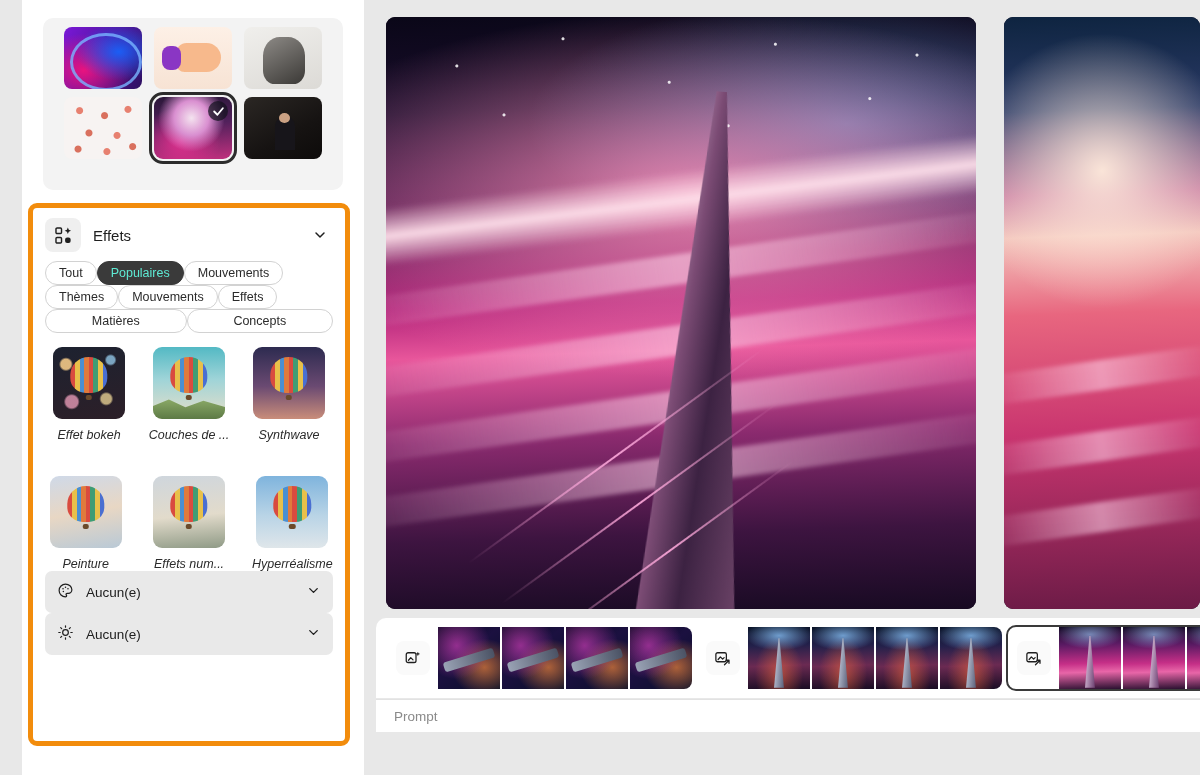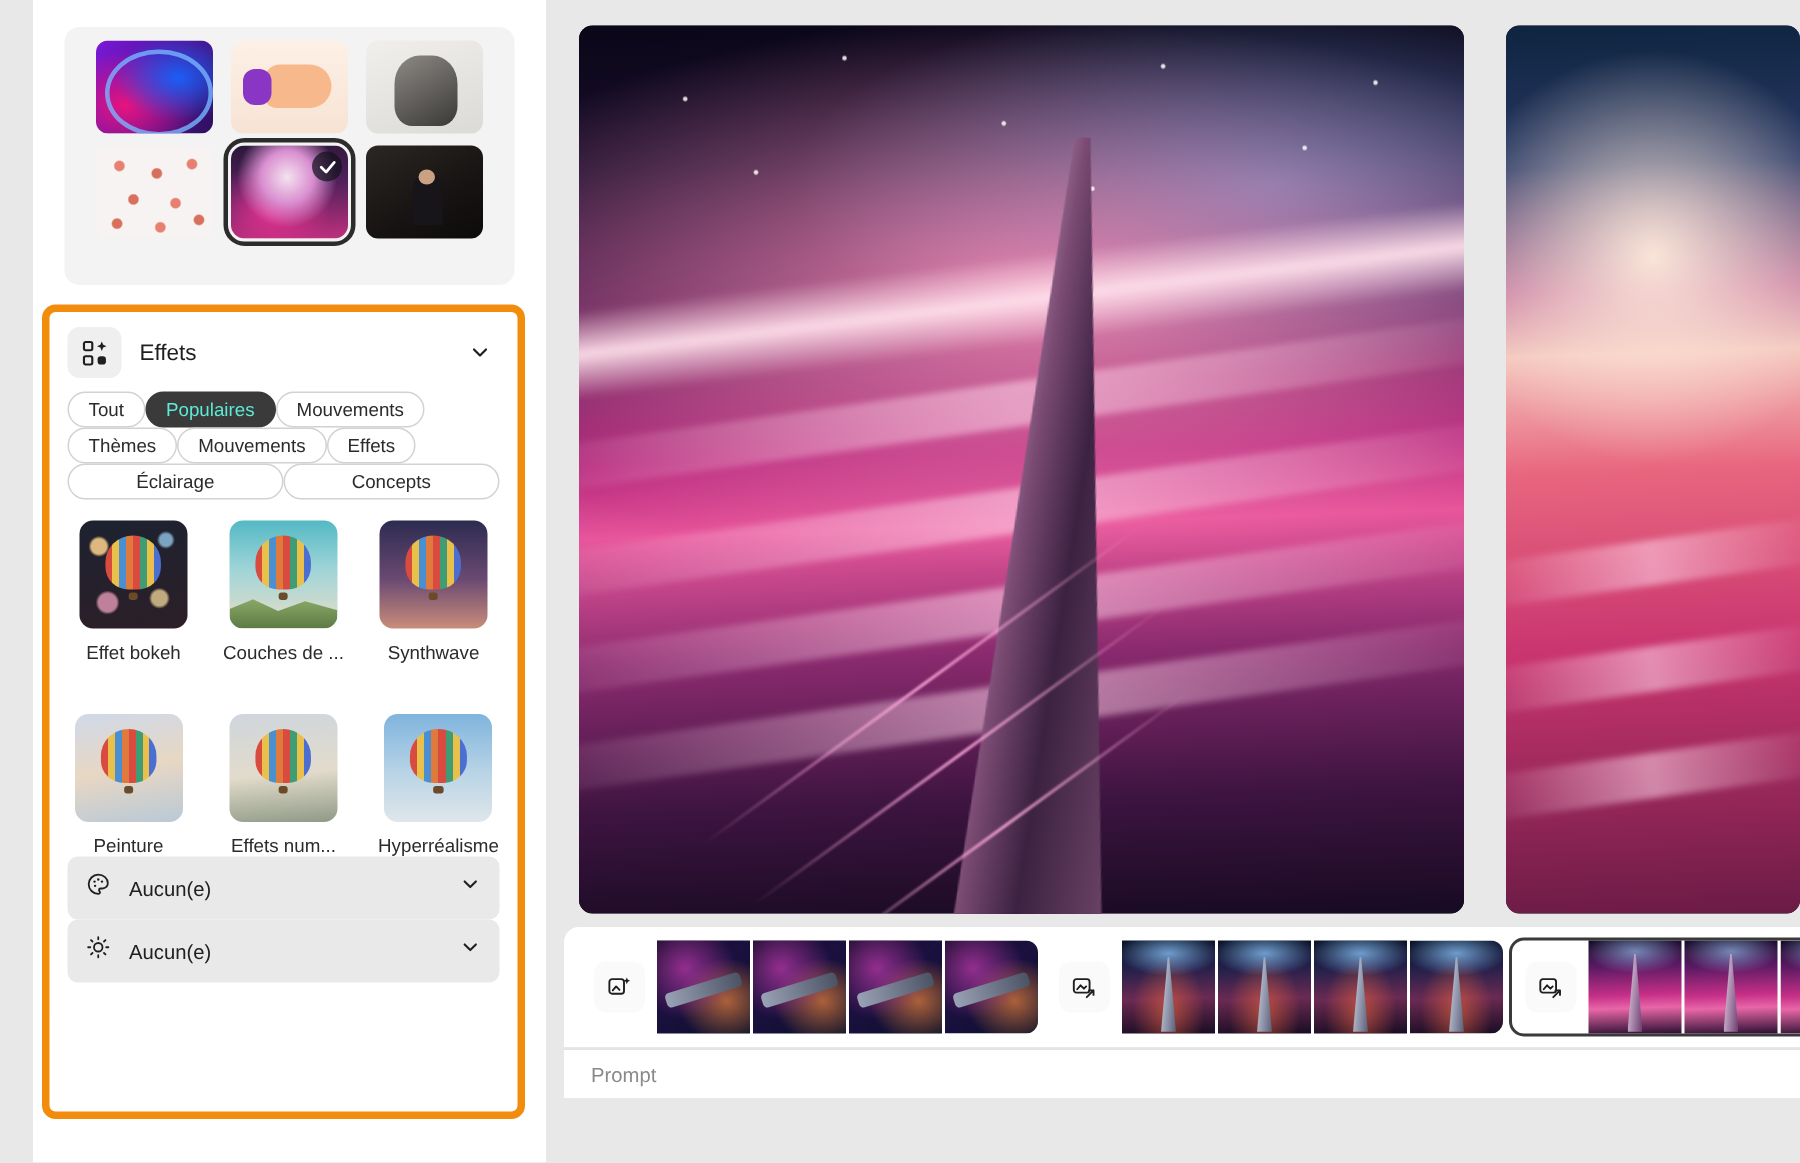--- a/index.html
+++ b/index.html
@@ -107,21 +107,21 @@
   .chip {
     height: 24px; padding: 0 13px; border: 1px solid #d2d2d2; border-radius: 13px;
     background: #fff; font-size: 12.5px; color: #2b2b2b; cursor: pointer;
     display: flex; align-items: center; justify-content: center; white-space: nowrap;
   }
   .chip.active { background: #3a3a3a; border-color: #3a3a3a; color: #5eead4; }
   .chip.w-wide { flex: 1 1 auto; }
 
   .eff-grid {
     padding: 14px 10px 0 10px;
-    display: grid; grid-template-columns: repeat(3, 1fr); gap: 6px 12px;
+    display: grid; grid-template-columns: repeat(3, 1fr); gap: 6px 12px; font-style: italic;
   }
   .eff-cell { cursor: pointer; }
   .eff-img { width: 72px; height: 72px; border-radius: 9px; overflow: hidden;
     position: relative; margin: 0 auto; }
   .eff-label {
     margin-top: 9px; font-size: 12.5px; color: #2b2b2b; text-align: center;
     white-space: nowrap; overflow: hidden; text-overflow: ellipsis;
   }
   .eff-row2 { margin-top: 20px; gap: 22px; }
 
@@ -292,21 +292,21 @@
           </div>
         </div>
 
         <div class="chips" id="chipRow">
             <div class="chip">Tout</div>
             <div class="chip active">Populaires</div>
             <div class="chip">Mouvements</div>
             <div class="chip">Thèmes</div>
             <div class="chip">Mouvements</div>
             <div class="chip">Effets</div>
-            <div class="chip w-wide">Éclairage</div>
+            <div class="chip w-wide">Matières</div>
             <div class="chip w-wide">Concepts</div>
           </div>
 
         <div class="eff-grid" id="effGrid1">
             <div class="eff-cell">
               <div class="eff-img sky-bokeh">
                 <div class="bal">
                   <div class="env" style="background: linear-gradient(90deg, rgb(217, 75, 63) 0px, rgb(217, 75, 63) 12.5%, rgb(232, 192, 74) 12.5%, rgb(232, 192, 74) 25%, rgb(74, 143, 209) 25%, rgb(74, 143, 209) 37.5%, rgb(224, 122, 60) 37.5%, rgb(224, 122, 60) 50%, rgb(217, 75, 63) 50%, rgb(217, 75, 63) 62.5%, rgb(63, 156, 116) 62.5%, rgb(63, 156, 116) 75%, rgb(232, 192, 74) 75%, rgb(232, 192, 74) 87.5%, rgb(74, 111, 209) 87.5%, rgb(74, 111, 209) 100%);"></div>
                   <div class="basket"></div>
                 </div>

